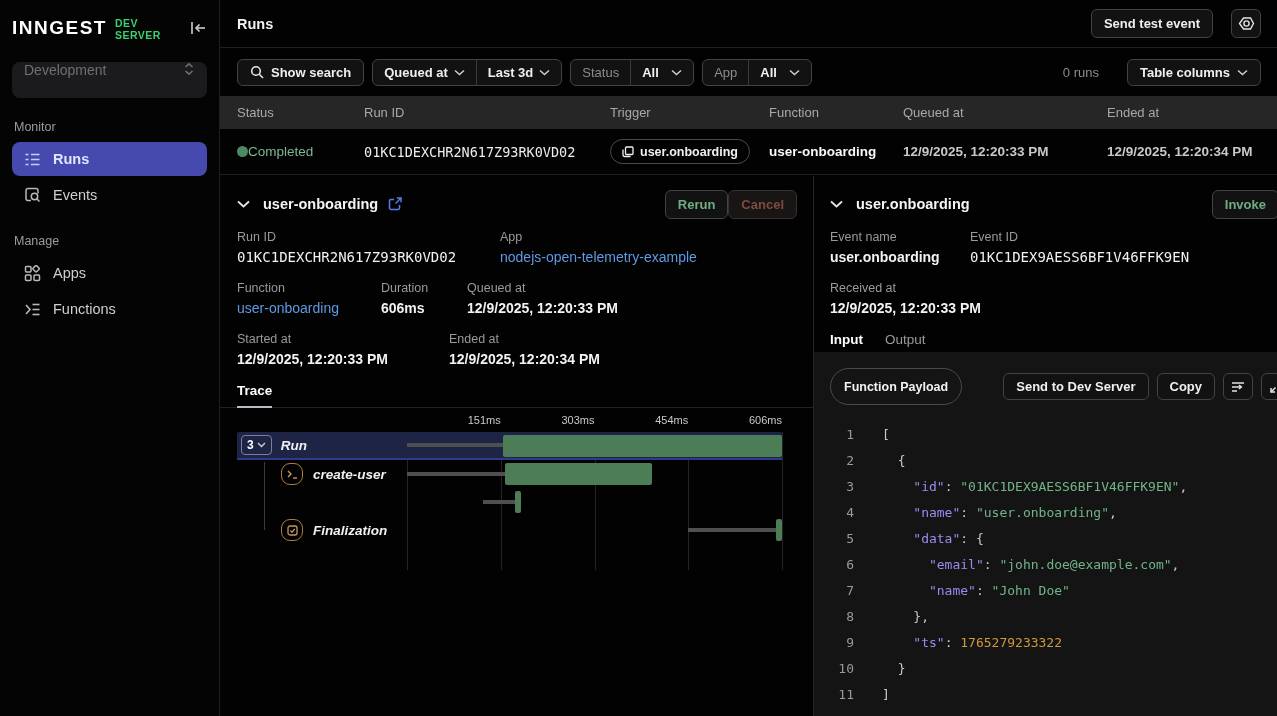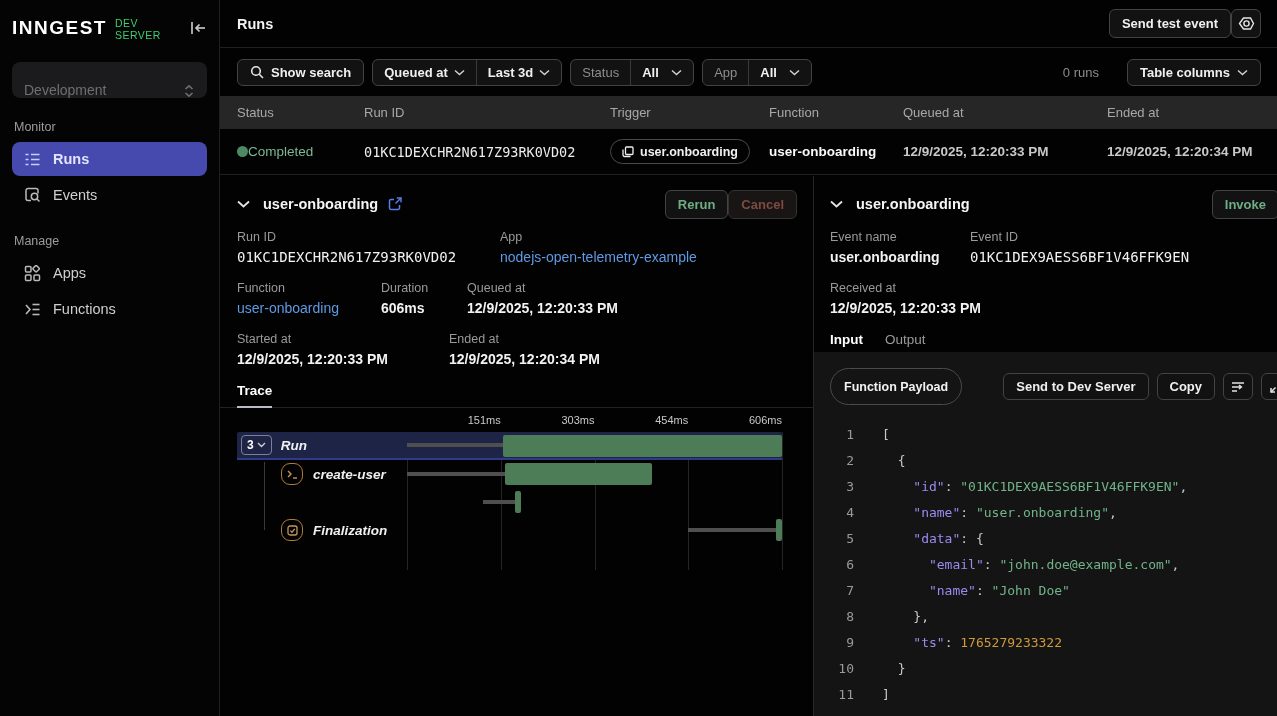--- a/index.html
+++ b/index.html
@@ -11,42 +11,42 @@
   }
   .mono { font-family:"DejaVu Sans Mono", monospace; }
 
   
   .sidebar {
     position:absolute; left:0; top:0; width:220px; height:716px;
     background:#040404; border-right:1px solid #1f1f1f; padding:0 12px;
   }
   .logo-row { display:flex; align-items:center; height:56px; gap:8px; }
   .logo { font-size:19px; font-weight:800; letter-spacing:1.5px; color:#fff; }
-  .logo-badge { font-size:10.5px; font-weight:400; letter-spacing:.5px; color:#3ecf6e; margin-top:2px; }
+  .logo-badge { font-size:10.5px; font-weight:700; letter-spacing:.5px; color:#3ecf6e; margin-top:2px; }
   .collapse-btn { margin-left:auto; display:flex; align-items:center; cursor:pointer; }
   .env-select {
     margin-top:6px; height:36px; background:#1b1b1d; border-radius:8px;
-    display:flex; align-items:flex-end; padding:0 12px; color:#6f6f6f; font-size:14px;
+    display:flex; align-items:flex-start; padding:0 12px; color:#6f6f6f; font-size:14px;
   }
   .env-select .updown { margin-left:auto; }
   .nav-section-label { margin:22px 0 8px 2px; font-size:12.5px; color:#9c9c9c; }
   .nav-item {
     height:34px; border-radius:8px; display:flex; align-items:center; gap:12px;
     padding:0 12px; color:#cfcfcf; font-size:14.5px; cursor:pointer; margin-bottom:2px;
   }
   .nav-item.active { background:#4649ad; color:#e2e5ff; font-weight:600; }
 
   
   .main { position:absolute; left:220px; top:0; right:0; bottom:0; }
   .topbar {
     height:48px; border-bottom:1px solid #1f1f1f;
     display:flex; align-items:center; padding:0 16px 0 17px;
   }
   .page-title { font-size:14.5px; font-weight:600; color:#f2f2f2; }
-  .topbar-right { margin-left:auto; display:flex; gap:0; align-items:center; }
+  .topbar-right { margin-left:auto; display:flex; gap:18px; align-items:center; }
   .btn {
     background:#121212; border:1px solid #434343; border-radius:6px;
     color:#efefef; font-size:13px; font-weight:600; display:inline-flex;
     align-items:center; gap:7px; padding:0 12px; height:29px; cursor:pointer;
     font-family:"Liberation Sans", sans-serif;
   }
   .icon-btn { width:30px; justify-content:center; padding:0; }
 
   .filterbar { height:48px; display:flex; align-items:center; padding:0 16px 0 17px; gap:8px; }
   .fbtn { height:27px; font-size:13px; }

